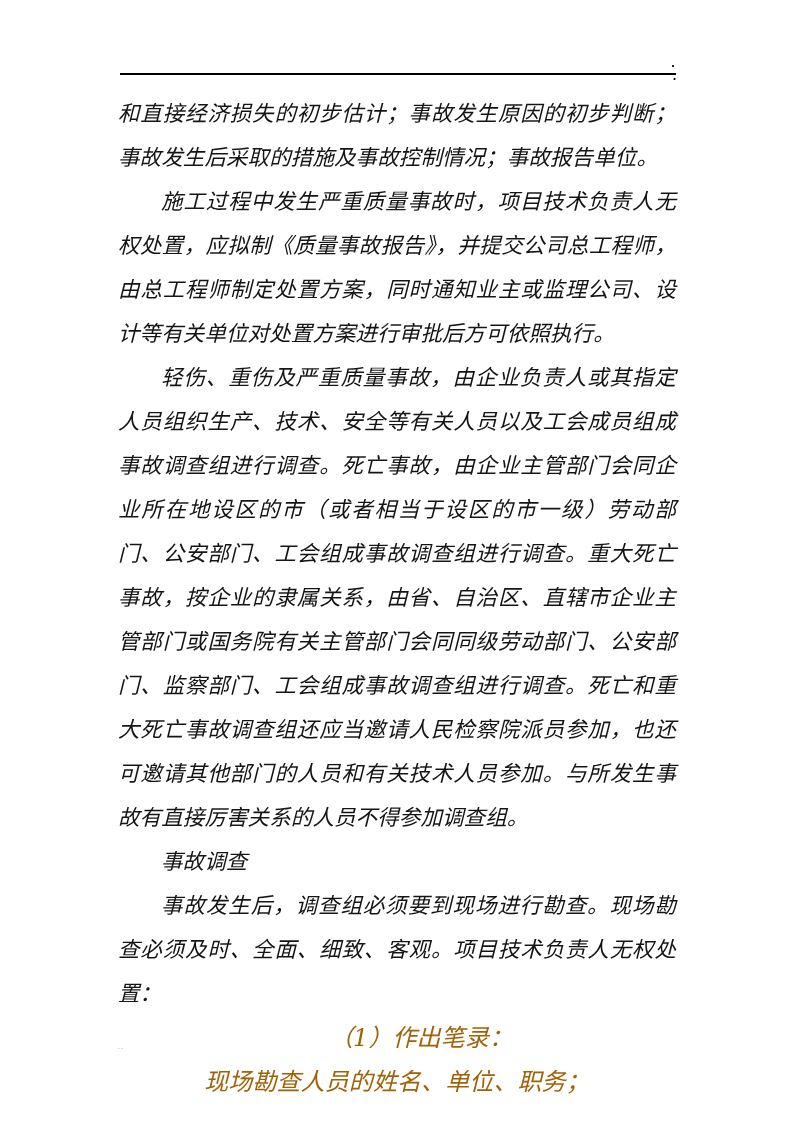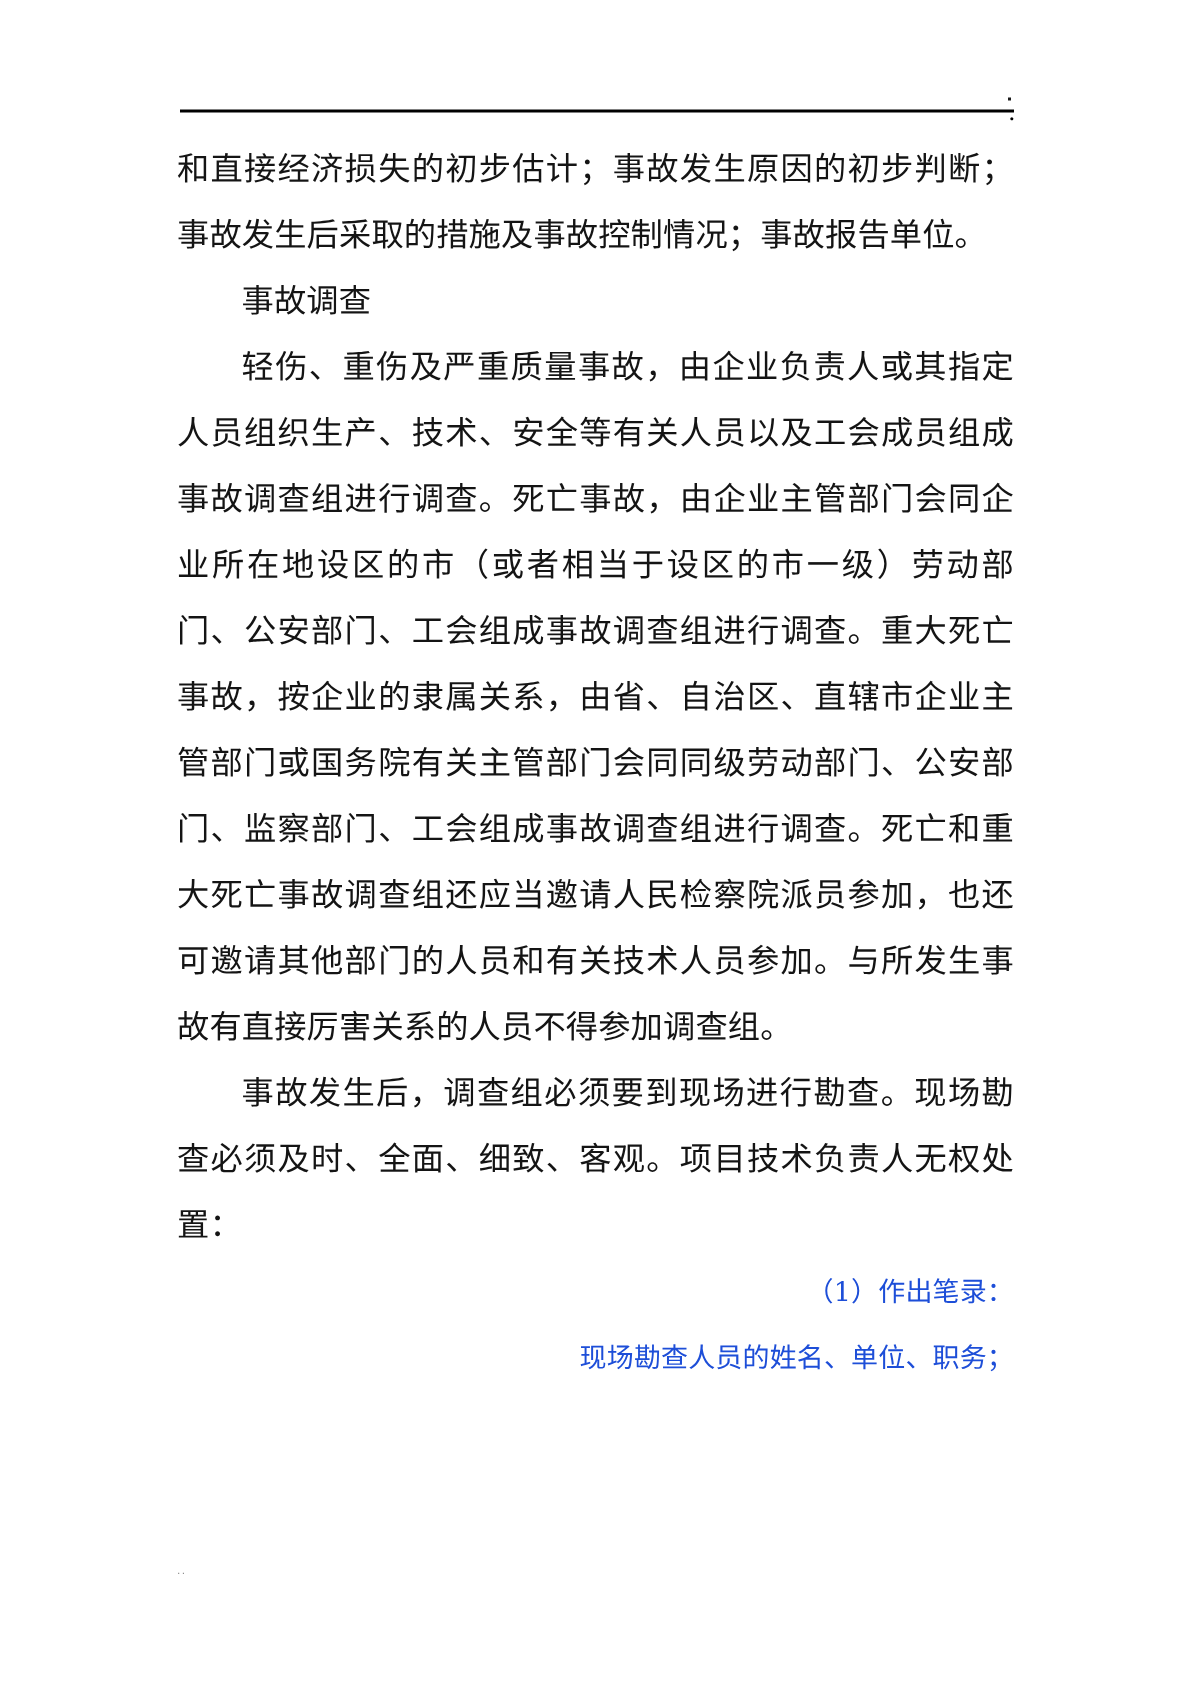--- a/index.html
+++ b/index.html
@@ -11,20 +11,21 @@
 
   .page {
     position: relative;
     width: 793px;
     height: 1122px;
     margin: 0 auto;
     background: #ffffff;
     overflow: hidden;
     font-family: "DejaVu Serif", "Liberation Serif", serif;
     color: #000000;
+    font-style: italic;
   }
 
   
   .header-zone {
     position: absolute;
     left: 0;
     top: 0;
     width: 793px;
     height: 80px;
   }
@@ -73,25 +74,25 @@
   }
 
   .para.heading-line {
     text-indent: 2em;
   }
 
   
   .line {
     margin: 0;
     padding: 0;
-    font-size: 18px;
+    font-size: 24px;
     line-height: 44px;
-    text-align: right;
+    text-align: center;
     letter-spacing: 0.1px;
-    color: #1d4ed8;
+    color: #a16207;
   }
 
   .line.indent {
     text-indent: 2em;
   }
 
   
   .footer-artifact {
     position: absolute;
     left: 118px;
@@ -111,24 +112,25 @@
 
   <div class="header-zone">
     <div class="header-dot">.</div>
     <div class="header-rule"></div>
   </div>
 
   <div class="body-block">
 
     <p class="para">和直接经济损失的初步估计；事故发生原因的初步判断；事故发生后采取的措施及事故控制情况；事故报告单位。</p>
 
+    <p class="para indent">施工过程中发生严重质量事故时，项目技术负责人无权处置，应拟制《质量事故报告》，并提交公司总工程师，由总工程师制定处置方案，同时通知业主或监理公司、设计等有关单位对处置方案进行审批后方可依照执行。</p>
+
+    <p class="para indent">轻伤、重伤及严重质量事故，由企业负责人或其指定人员组织生产、技术、安全等有关人员以及工会成员组成事故调查组进行调查。死亡事故，由企业主管部门会同企业所在地设区的市（或者相当于设区的市一级）劳动部门、公安部门、工会组成事故调查组进行调查。重大死亡事故，按企业的隶属关系，由省、自治区、直辖市企业主管部门或国务院有关主管部门会同同级劳动部门、公安部门、监察部门、工会组成事故调查组进行调查。死亡和重大死亡事故调查组还应当邀请人民检察院派员参加，也还可邀请其他部门的人员和有关技术人员参加。与所发生事故有直接厉害关系的人员不得参加调查组。</p>
 
     <p class="para heading-line">事故调查</p>
-
-    <p class="para indent">轻伤、重伤及严重质量事故，由企业负责人或其指定人员组织生产、技术、安全等有关人员以及工会成员组成事故调查组进行调查。死亡事故，由企业主管部门会同企业所在地设区的市（或者相当于设区的市一级）劳动部门、公安部门、工会组成事故调查组进行调查。重大死亡事故，按企业的隶属关系，由省、自治区、直辖市企业主管部门或国务院有关主管部门会同同级劳动部门、公安部门、监察部门、工会组成事故调查组进行调查。死亡和重大死亡事故调查组还应当邀请人民检察院派员参加，也还可邀请其他部门的人员和有关技术人员参加。与所发生事故有直接厉害关系的人员不得参加调查组。</p>
 
     <p class="para indent">事故发生后，调查组必须要到现场进行勘查。现场勘查必须及时、全面、细致、客观。项目技术负责人无权处置：</p>
 
     <p class="line indent">（1）作出笔录：</p>
 
 
     <p class="line">现场勘查人员的姓名、单位、职务；</p>
 
   </div>
 

